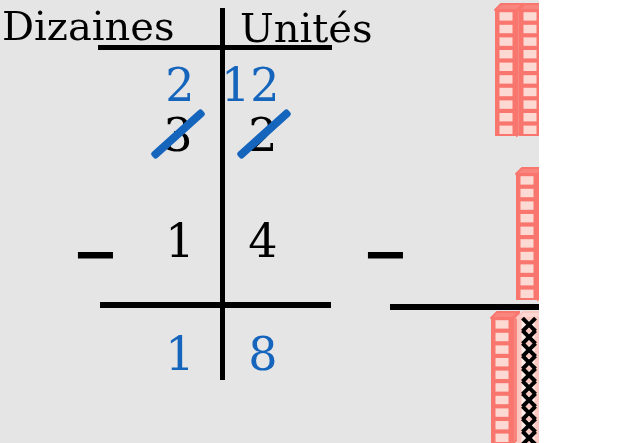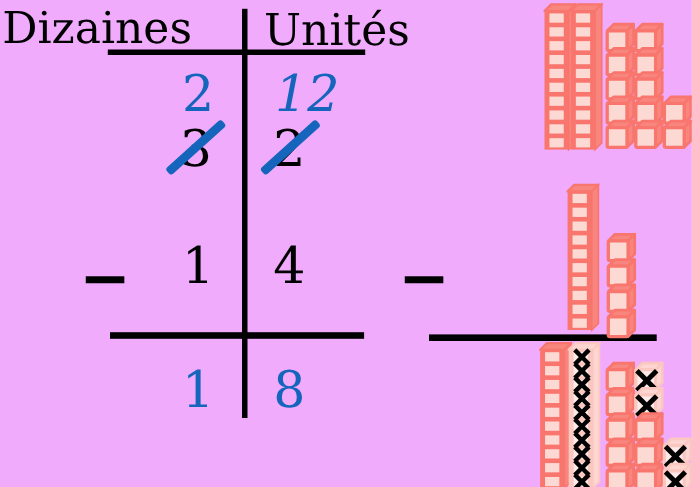--- a/index.html
+++ b/index.html
@@ -1,17 +1,17 @@
 <!DOCTYPE html>
 <html><head>
 <meta charset="utf-8">
 <style>
   html,body{margin:0;padding:0;background:#fff;}
   .canvas{
-    position:relative;width:629px;height:443px;background:#f0abfc;
+    position:relative;width:539px;height:443px;background:#e5e5e5;
     overflow:hidden;font-family:"DejaVu Serif", serif;color:#000;
   }
   .hdr{position:absolute;font-size:40px;line-height:1;white-space:nowrap;}
   .digit{position:absolute;font-size:46px;line-height:1;text-align:center;}
   .blue{color:#1565bd;}
   .black{color:#000;}
   .hline{position:absolute;background:#000;}
   .vline{position:absolute;background:#000;}
   .minus{position:absolute;font-size:56px;line-height:56px;font-weight:bold;}
   .strike{
@@ -25,21 +25,21 @@
 
 <div class="canvas">
 
   <span class="hdr" style="left:2px;top:6px;">Dizaines</span>
   <span class="hdr" style="left:240px;top:8px;">Unités</span>
 
   <div class="hline" style="left:98px;top:45px;width:234px;height:5px;"></div>
   <div class="vline" style="left:220px;top:8px;width:5px;height:372px;"></div>
 
   <span class="digit blue" style="left:160px;top:62px;width:40px;">2</span>
-  <span class="digit blue" style="left:250px;top:62px;width:58px;font-style:italic;">12</span>
+  <span class="digit blue" style="left:221px;top:62px;width:58px;">12</span>
 
   <span class="digit black" style="left:158px;top:112px;width:40px;">3</span>
   <span class="digit black" style="left:243px;top:112px;width:40px;">2</span>
   <div class="strike" style="left:144px;top:130px;"></div>
   <div class="strike" style="left:230px;top:130px;"></div>
 
   <span class="minus" style="left:72px;top:225px;">−</span>
   <span class="digit black" style="left:160px;top:218px;width:40px;">1</span>
   <span class="digit black" style="left:243px;top:218px;width:40px;">4</span>
 

